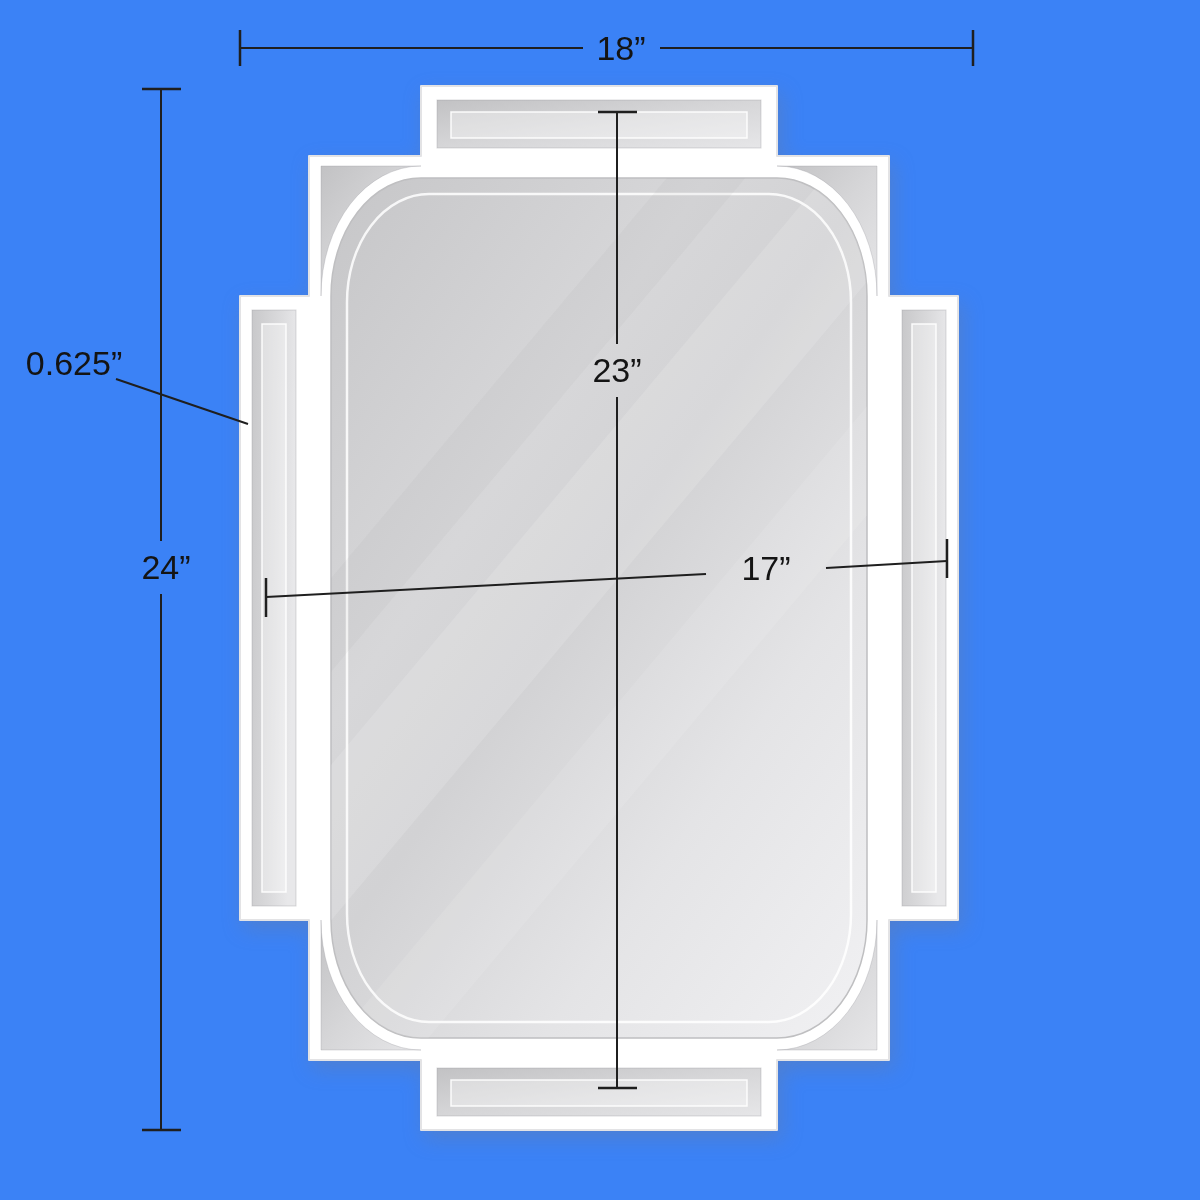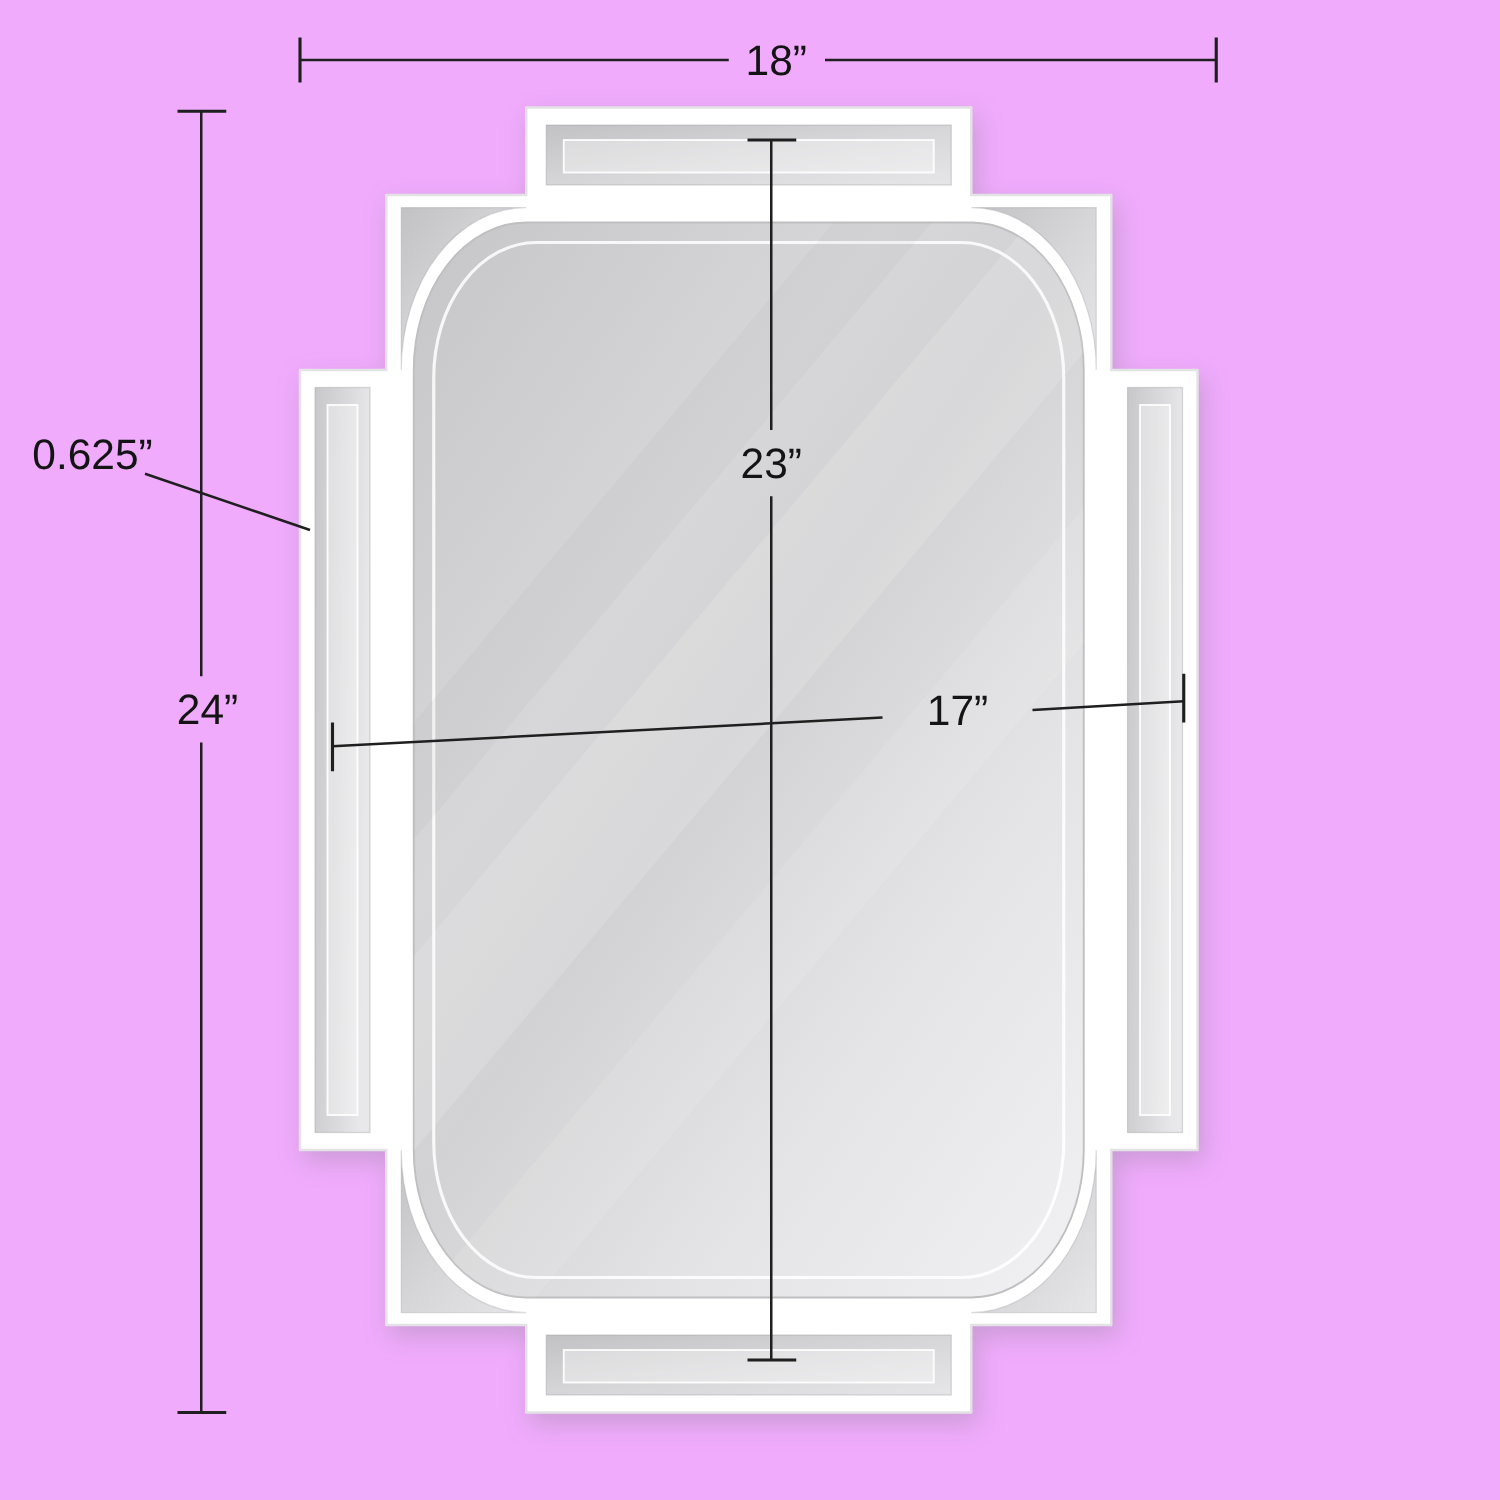--- a/index.html
+++ b/index.html
@@ -4,21 +4,21 @@
 <style>
   html, body {
     margin: 0;
     padding: 0;
     background: #ffffff;
   }
   .canvas {
     position: relative;
     width: 1200px;
     height: 1200px;
-    background: #f0abfc;
+    background: #3b82f6;
     overflow: hidden;
     font-family: "Liberation Sans", sans-serif;
   }
   svg { display: block; }
   .dim-line {
     stroke: #1f1f1f;
     stroke-width: 2;
     fill: none;
   }
   .dim-tick {

